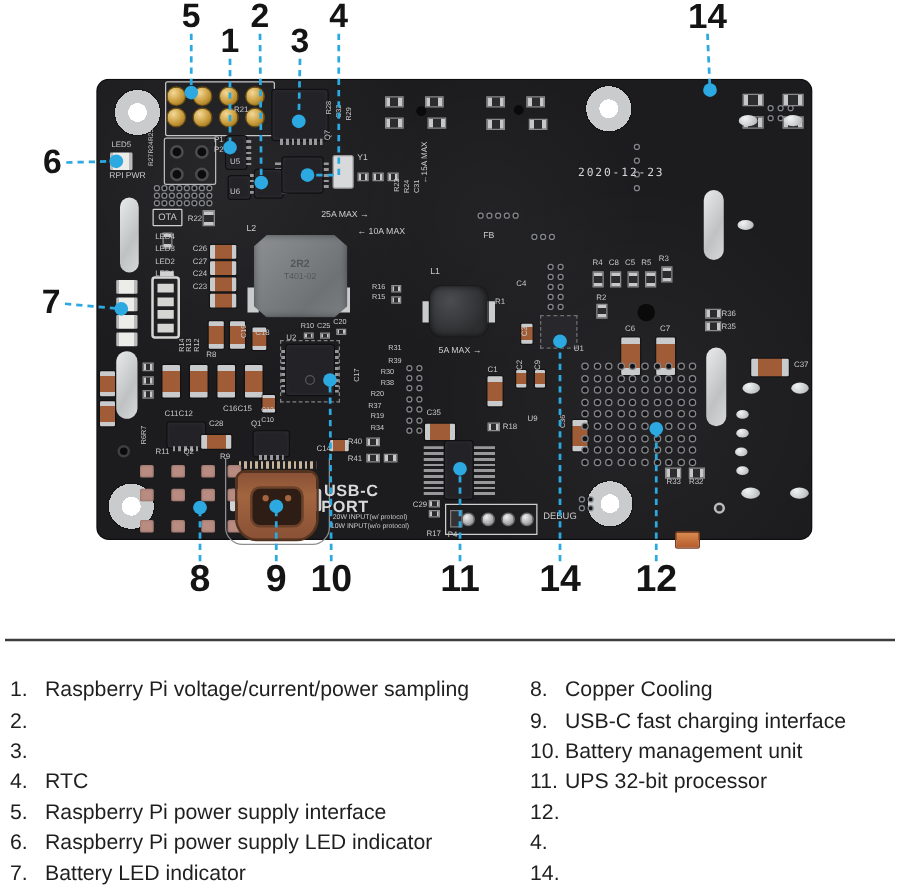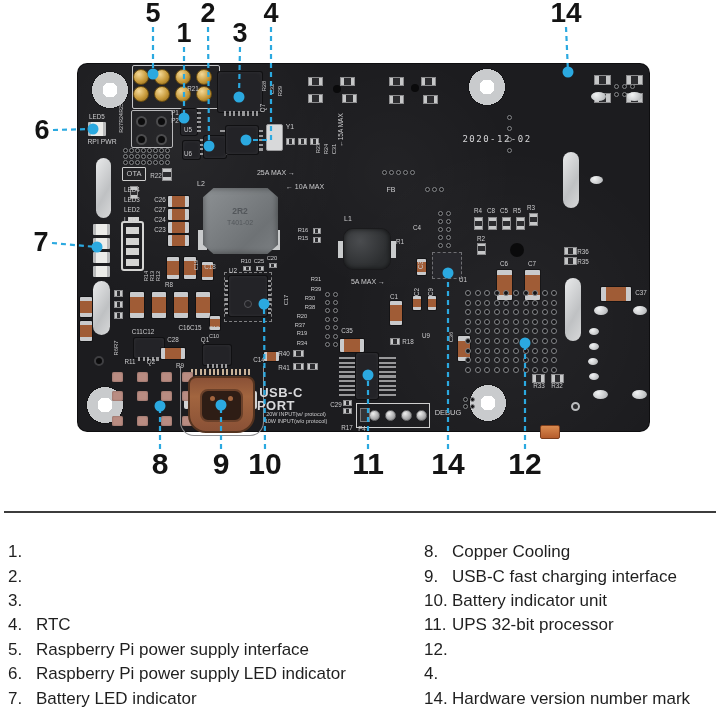--- a/index.html
+++ b/index.html
@@ -413,21 +413,21 @@
       <span class="silk-label" style="left: 134px; top: 174px; font-size: 7.5px; color: rgb(203, 203, 205);">OTA</span>
       <span class="silk-label" style="left: 156px; top: 176px; font-size: 6.3px; color: rgb(203, 203, 205);">R22</span>
       <span class="silk-label" style="left: 201px; top: 183px; font-size: 7px; color: rgb(203, 203, 205);">L2</span>
       <span class="silk-label" style="left: 276px; top: 172px; font-size: 7px; color: rgb(203, 203, 205);">25A MAX →</span>
       <span class="silk-label" style="left: 305px; top: 186px; font-size: 7px; color: rgb(203, 203, 205);">← 10A MAX</span>
       <span class="silk-label" style="left: 391px; top: 189px; font-size: 7px; color: rgb(203, 203, 205);">FB</span>
       <span class="silk-label" style="left: 348px; top: 218px; font-size: 7px; color: rgb(203, 203, 205);">L1</span>
       <span class="silk-label" style="left: 400px; top: 242px; font-size: 6.3px; color: rgb(203, 203, 205);">R1</span>
       <span class="silk-label" style="left: 240px; top: 211px; font-size: 8.5px; color: rgb(83, 87, 91); font-weight: 700;">2R2</span>
       <span class="silk-label" style="left: 240px; top: 222px; font-size: 7px; color: rgb(83, 87, 91);">T401-02</span>
-      <span class="silk-label" style="left: 497px; top: 139px; font-size: 9px; color: rgb(214, 214, 216); letter-spacing: 1.5px; font-family: &quot;DejaVu Sans Mono&quot;, monospace;">2020-12-02</span>
+      <span class="silk-label" style="left: 497px; top: 139px; font-size: 9px; color: rgb(214, 214, 216); letter-spacing: 1.5px; font-family: &quot;DejaVu Sans Mono&quot;, monospace;">2020-12-23</span>
       <span class="silk-label" style="left: 303px; top: 231px; font-size: 5.8px; color: rgb(203, 203, 205);">R16</span>
       <span class="silk-label" style="left: 303px; top: 239px; font-size: 5.8px; color: rgb(203, 203, 205);">R15</span>
       <span class="silk-label" style="left: 368px; top: 281px; font-size: 7px; color: rgb(203, 203, 205);">5A MAX →</span>
       <span class="silk-label rot" style="left: 341px; top: 130px; font-size: 6.5px; color: rgb(203, 203, 205);">←15A MAX</span>
       <span class="silk-label" style="left: 478px; top: 211px; font-size: 6.3px; color: rgb(203, 203, 205);">R4</span>
       <span class="silk-label" style="left: 491px; top: 211px; font-size: 6.3px; color: rgb(203, 203, 205);">C8</span>
       <span class="silk-label" style="left: 504px; top: 211px; font-size: 6.3px; color: rgb(203, 203, 205);">C5</span>
       <span class="silk-label" style="left: 517px; top: 211px; font-size: 6.3px; color: rgb(203, 203, 205);">R5</span>
       <span class="silk-label" style="left: 531px; top: 208px; font-size: 6.3px; color: rgb(203, 203, 205);">R3</span>
       <span class="silk-label" style="left: 481px; top: 239px; font-size: 6.3px; color: rgb(203, 203, 205);">R2</span>
@@ -558,20 +558,21 @@
       <div class="callout-num" style="left: 368px; top: 464px; font-size: 30px;">11</div>
       <div class="callout-num" style="left: 525px; top: 464px; font-size: 30px;">12</div>
       <div class="callout-num" style="left: 448px; top: 464px; font-size: 30px;">14</div>
       <div class="callout-num" style="left: 566px; top: 13px; font-size: 28px;">14</div>
     </div>
 
   <div class="abs" id="divider"></div>
   <div class="legend-col" id="legend-left" style="left:8px;">
       <div class="lrow">
         <span class="lnum">1.</span>
+        <span class="ltxt">Raspberry Pi voltage/current/power sampling</span>
       </div>
       <div class="lrow">
         <span class="lnum">2.</span>
       </div>
       <div class="lrow">
         <span class="lnum">3.</span>
       </div>
       <div class="lrow">
         <span class="lnum">4.</span>
         <span class="ltxt">RTC</span>
@@ -593,30 +594,29 @@
       <div class="lrow">
         <span class="lnum">8.</span>
         <span class="ltxt">Copper Cooling</span>
       </div>
       <div class="lrow">
         <span class="lnum">9.</span>
         <span class="ltxt">USB-C fast charging interface</span>
       </div>
       <div class="lrow">
         <span class="lnum">10.</span>
-        <span class="ltxt">Battery indicator unit</span>
+        <span class="ltxt">Battery management unit</span>
       </div>
       <div class="lrow">
         <span class="lnum">11.</span>
         <span class="ltxt">UPS 32-bit processor</span>
       </div>
       <div class="lrow">
         <span class="lnum">12.</span>
       </div>
       <div class="lrow">
         <span class="lnum">4.</span>
       </div>
       <div class="lrow">
         <span class="lnum">14.</span>
-        <span class="ltxt">Hardware version number mark</span>
       </div>
     </div>
 </div>
 
 </body></html>

